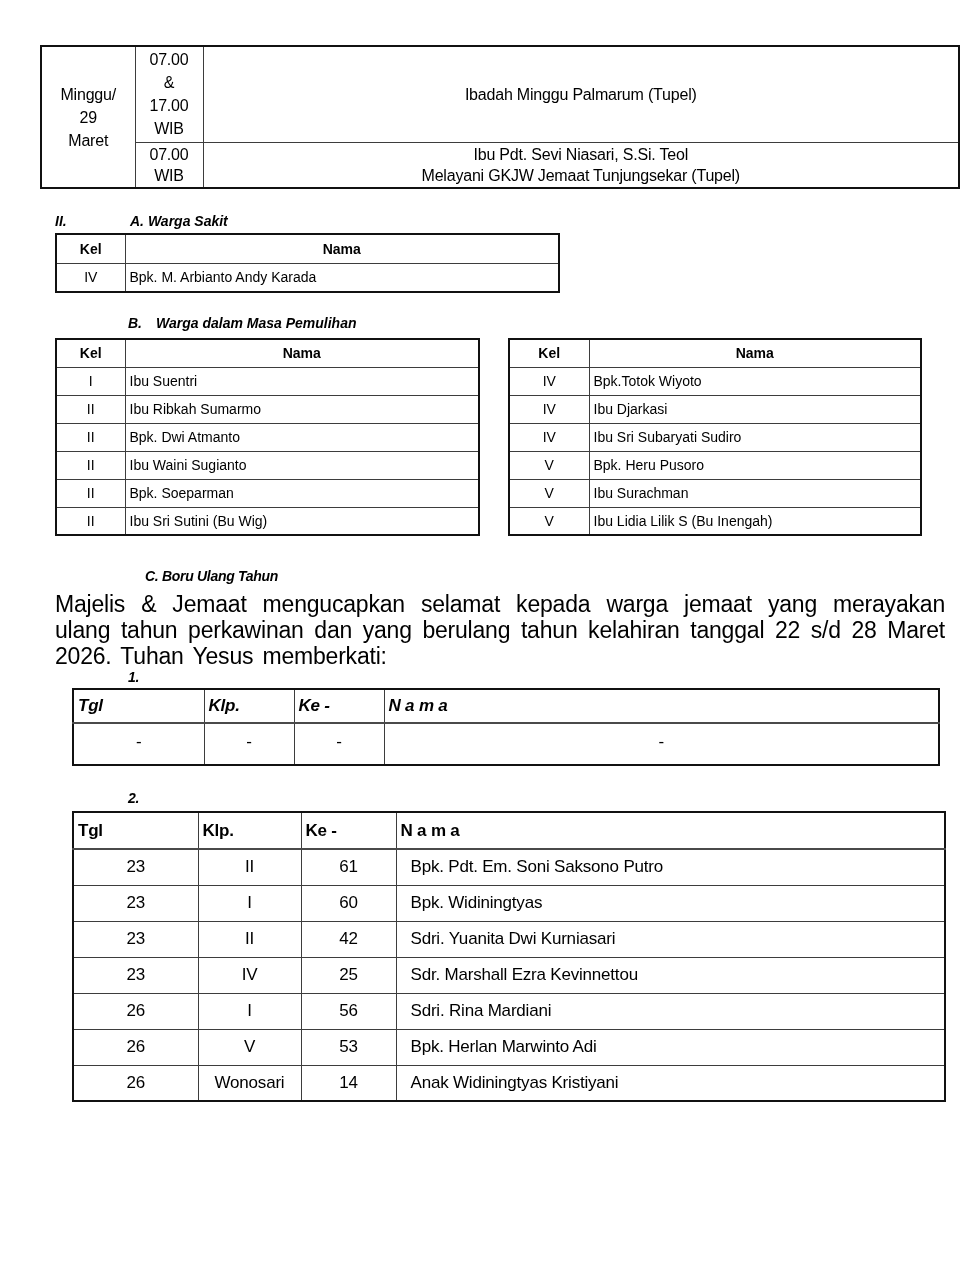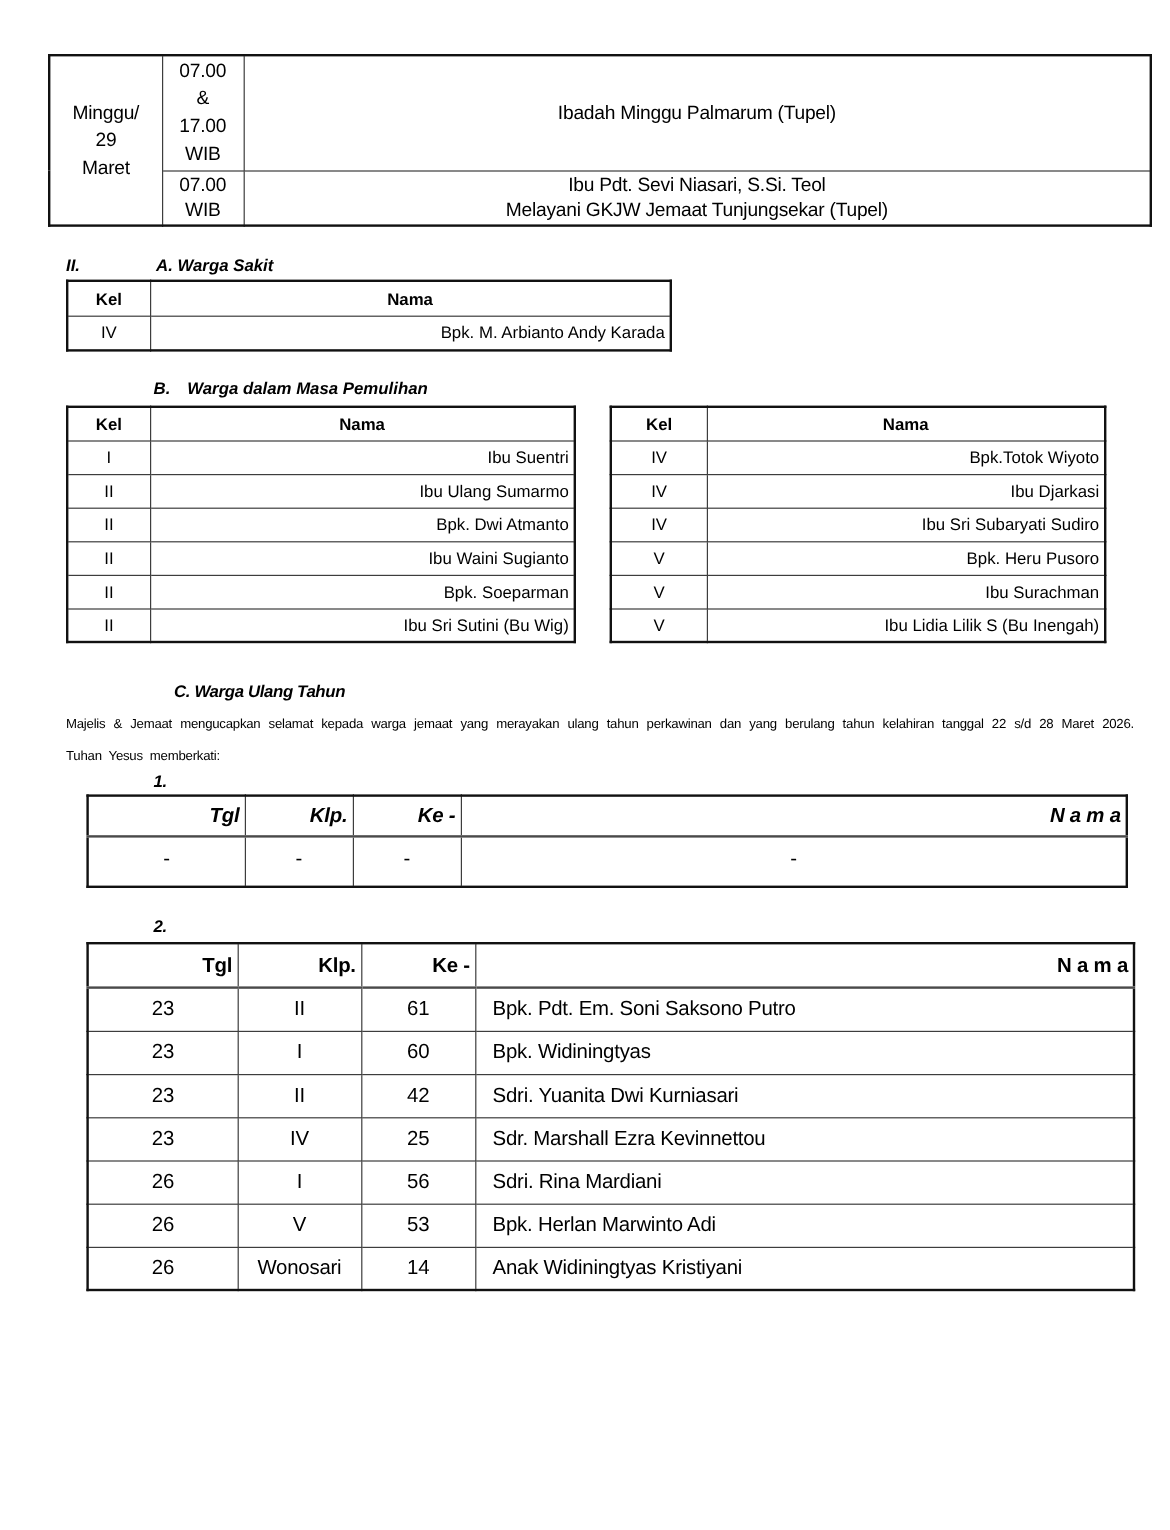--- a/index.html
+++ b/index.html
@@ -31,39 +31,39 @@
   .h-b .blabel { margin-right: 14px; }
   .h-c { margin: 32px 0 0 145px; letter-spacing: -0.3px; }
   .h-num { margin-left: 128px; letter-spacing: -0.3px; }
   .h-num .numeral { width: 47px; }
 
   
   .tbl-kelnama { font-size: 14px; margin-top: 4px; }
   .tbl-kelnama th { font-weight: bold; text-align: center; height: 29px; }
   .tbl-kelnama td { height: 29px; }
   .tbl-kelnama td.col-kel { text-align: center; }
-  .tbl-kelnama td.col-nama { text-align: right; }
+  .tbl-kelnama td.col-nama { text-align: left; }
   .tbl-sick { margin-left: 55px; width: 505px; }
   .recovery-wrap { display: flex; margin: 3px 0 0 55px; }
   .tbl-rec-left  { width: 425px; }
   .tbl-rec-right { width: 414px; margin-left: 28px; }
   .tbl-rec-left th, .tbl-rec-left td,
   .tbl-rec-right th, .tbl-rec-right td { height: 28px; }
 
   
   .para {
     margin: 7px 30px 0 55px;
-    font-size: 11px; line-height: 26px;
+    font-size: 23px; line-height: 26px;
     text-align: justify; text-justify: inter-word;
     letter-spacing: -0.2px; word-spacing: 3px;
   }
 
   
   .tbl-4col { margin-left: 72px; font-size: 17px; letter-spacing: -0.2px; }
-  .tbl-4col th { text-align: right; font-weight: bold; border-bottom: 2px solid #4a4a4a; }
+  .tbl-4col th { text-align: left; font-weight: bold; border-bottom: 2px solid #4a4a4a; }
   .tbl-4col td { text-align: center; }
   .tbl-4col td.col-nama { text-align: left; padding-left: 14px; }
   .tbl-anniv { margin-top: 3px; width: 868px; }
   .tbl-anniv th { height: 34px; font-style: italic; }
   .tbl-anniv td { height: 42px; vertical-align: top; padding-top: 8px; }
   .tbl-anniv td.col-nama { text-align: center; padding-left: 4px; }
   .tbl-birth { margin-top: 5px; width: 874px; }
   .tbl-birth th { height: 37px; }
   .tbl-birth td { height: 36px; }
 </style>
@@ -137,21 +137,21 @@
         <th>Nama</th>
       </tr>
     </thead>
     <tbody>
         <tr>
           <td class="col-kel">I</td>
           <td class="col-nama">Ibu Suentri</td>
         </tr>
         <tr>
           <td class="col-kel">II</td>
-          <td class="col-nama">Ibu Ulang Sumarmo</td>
+          <td class="col-nama">Ibu Ribkah Sumarmo</td>
         </tr>
         <tr>
           <td class="col-kel">II</td>
           <td class="col-nama">Bpk. Dwi Atmanto</td>
         </tr>
         <tr>
           <td class="col-kel">II</td>
           <td class="col-nama">Ibu Waini Sugianto</td>
         </tr>
         <tr>
@@ -199,21 +199,21 @@
         </tr>
         <tr>
           <td class="col-kel">V</td>
           <td class="col-nama">Ibu Lidia Lilik S (Bu Inengah)</td>
         </tr>
       </tbody>
   </table>
 </div>
 
 <div class="heading-row h-c">
-  <span>C. Warga Ulang Tahun</span>
+  <span>C. Boru Ulang Tahun</span>
 </div>
 
 <p class="para">Majelis &amp; Jemaat mengucapkan selamat kepada warga jemaat yang merayakan ulang tahun perkawinan  dan yang berulang tahun kelahiran tanggal 22 s/d 28 Maret  2026. Tuhan Yesus memberkati:</p>
 
 <div class="heading-row h-num">
   <span class="numeral">1.</span>
 </div>
 
 <table class="tbl-4col tbl-anniv outer">
   <colgroup>

